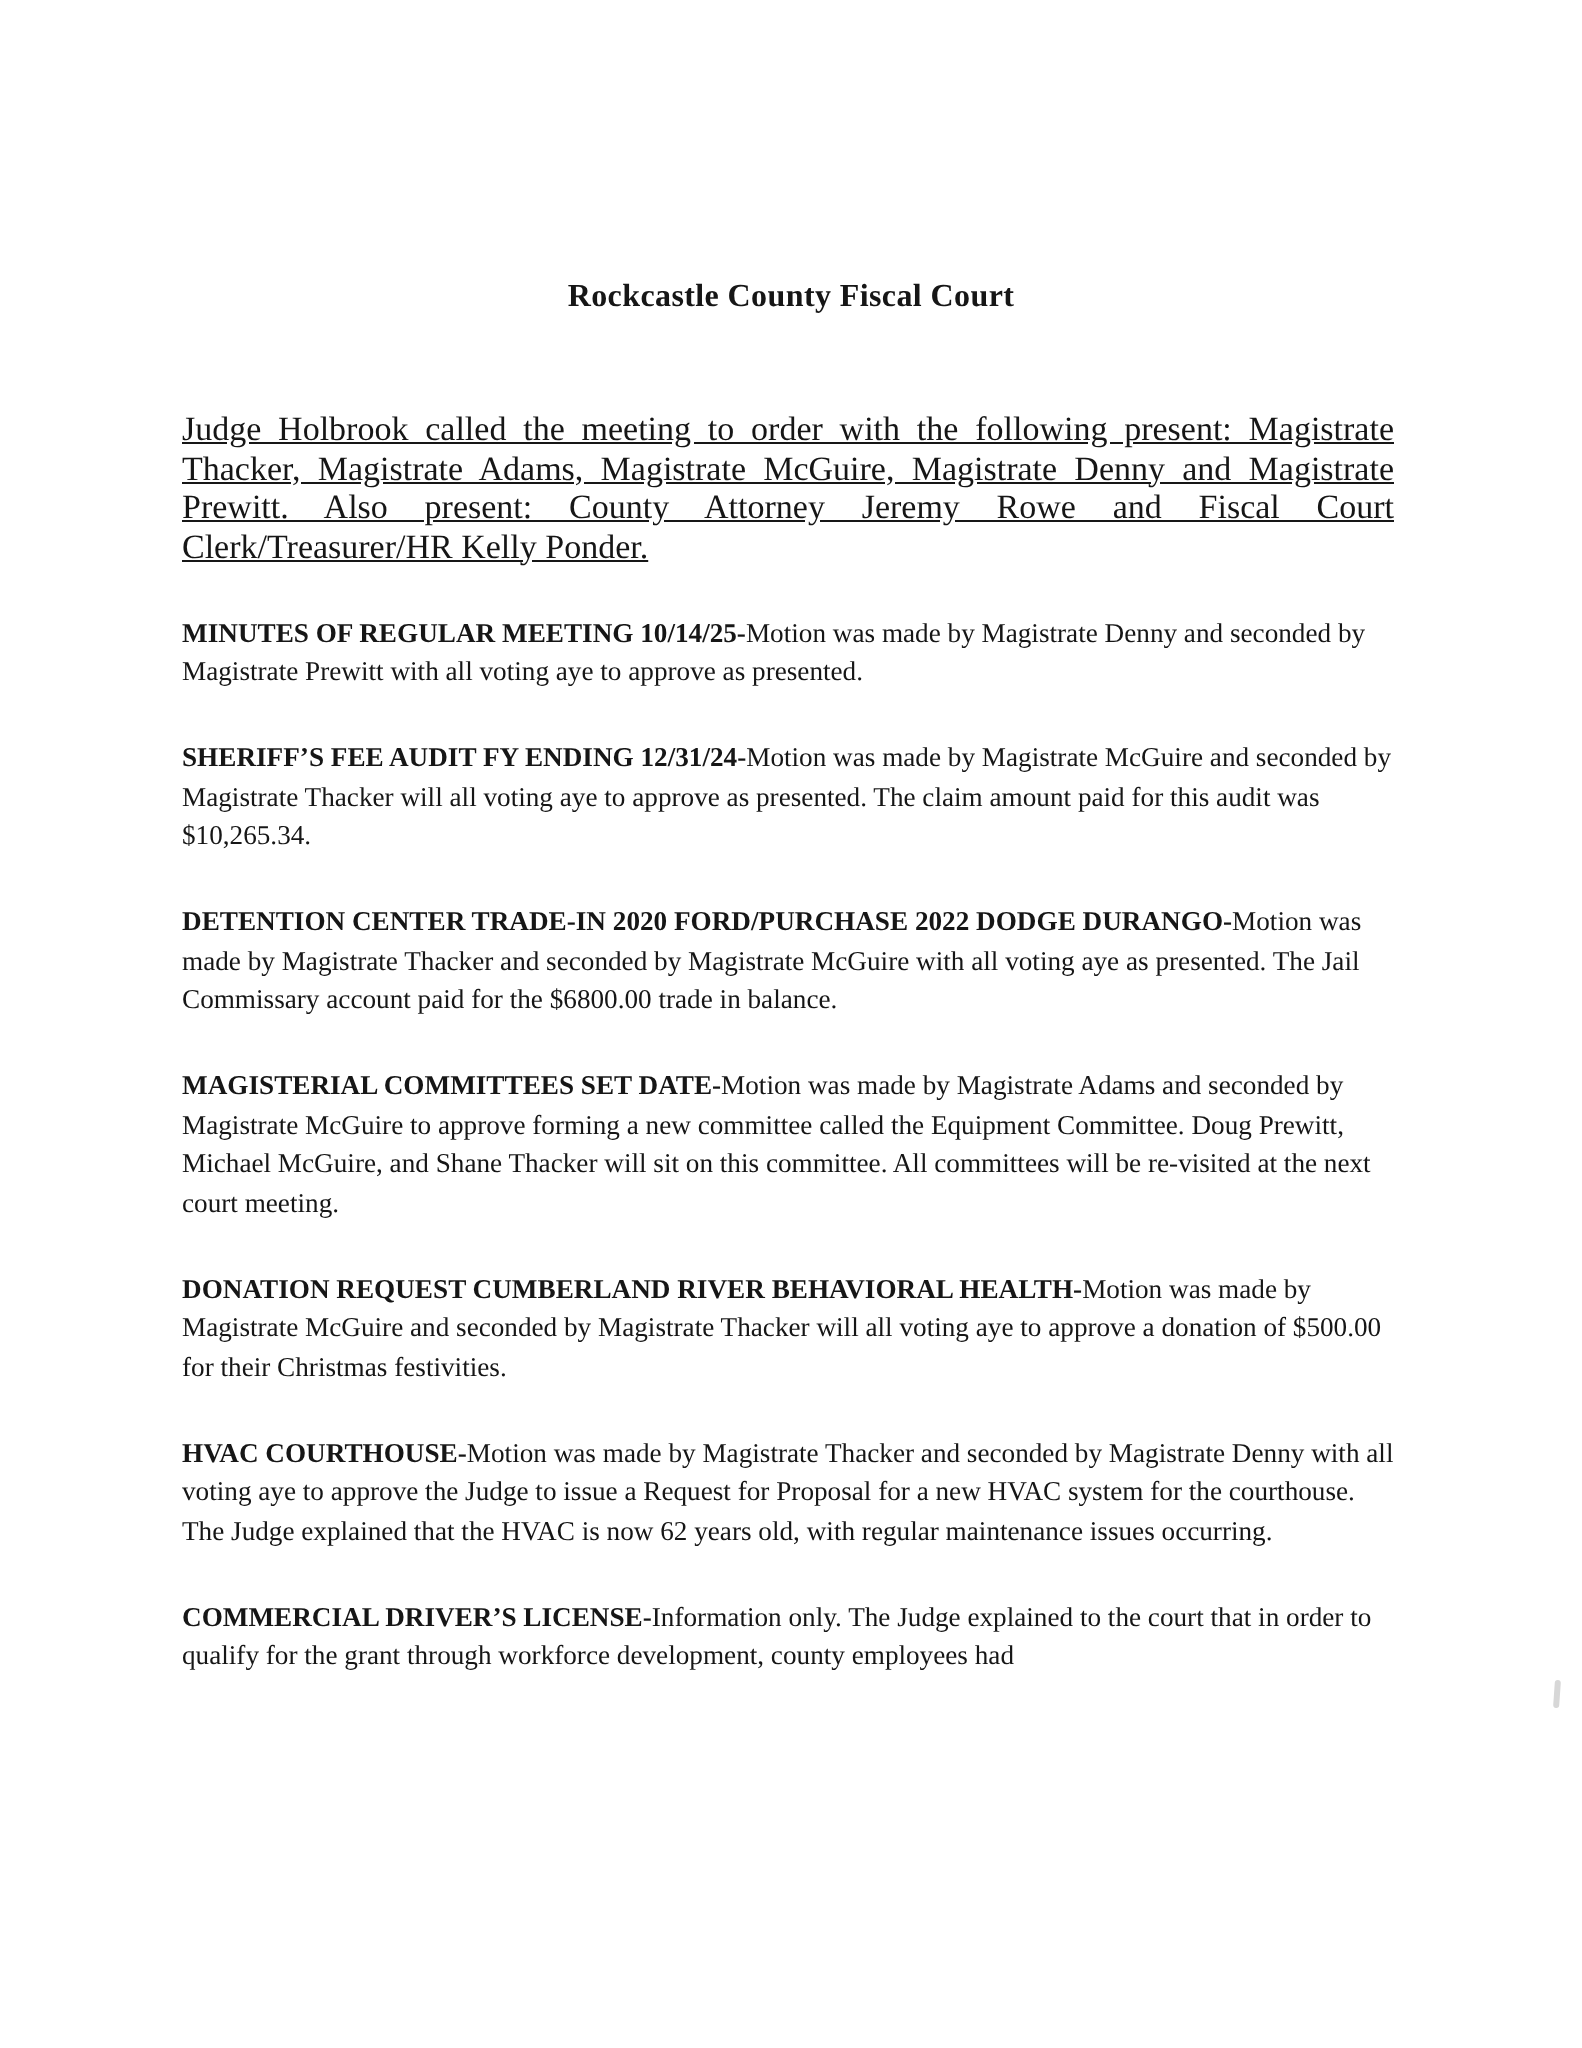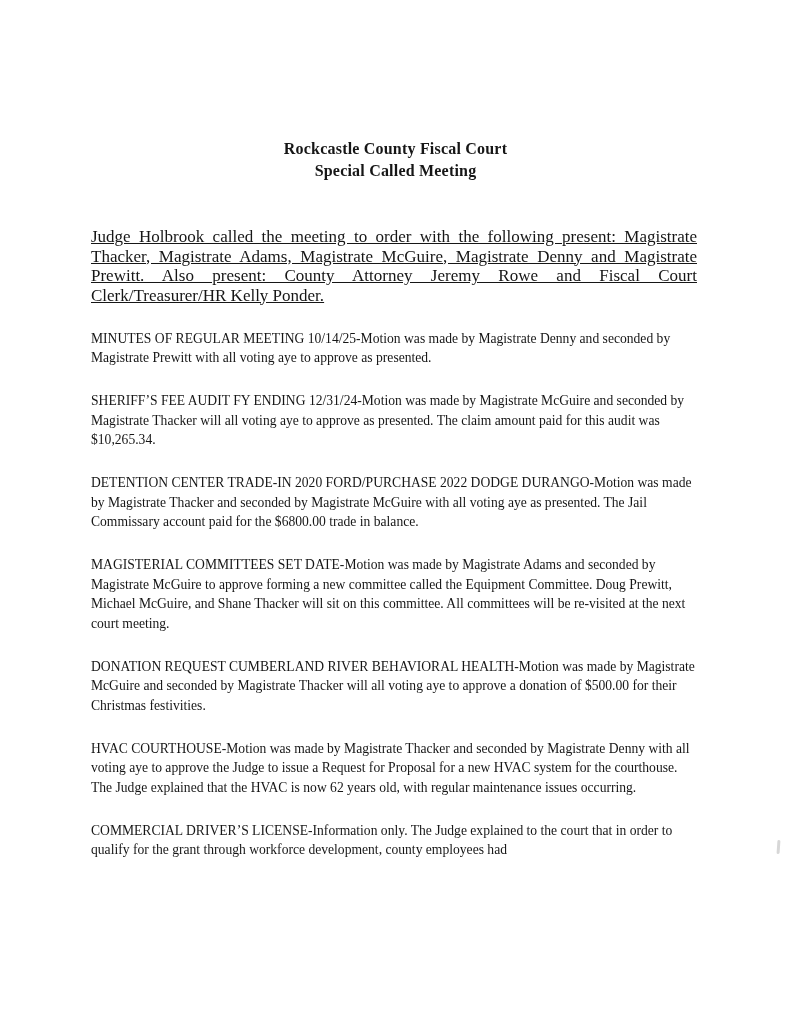--- a/index.html
+++ b/index.html
@@ -39,41 +39,40 @@
     text-decoration: underline;
   }
   .item {
     margin: 0;
     padding-top: 14px;
     margin-top: 9.5px;
     font-size: 13.6px;
     line-height: 19.5px;
   }
   .item .heading {
-    font-weight: normal;
+    font-weight: bold;
   }
   .scan-artifact {
     position: absolute;
     right: 11px;
     top: 798px;
     width: 3px;
     height: 14px;
     background: #d7d7d7;
     border-radius: 2px;
     transform: rotate(4deg);
   }
 </style>
 </head>
 <body>
 
 <div class="page">
   <div class="scan">
     <div class="title-block">
       <div>Rockcastle County Fiscal Court</div>
-      <div>Special Called Meeting</div>
     </div>
 
     <div class="content">
       <p class="intro">Judge Holbrook called the meeting to order with the following present: Magistrate Thacker, Magistrate Adams, Magistrate McGuire, Magistrate Denny and Magistrate Prewitt. Also present: County Attorney Jeremy Rowe and Fiscal Court Clerk/Treasurer/HR Kelly Ponder.</p>
 
       <p class="item"><span class="heading">MINUTES OF REGULAR MEETING 10/14/25-</span><span>Motion was made by Magistrate Denny and seconded by Magistrate Prewitt with all voting aye to approve as presented.</span></p>
 
       <p class="item"><span class="heading">SHERIFF’S FEE AUDIT FY ENDING 12/31/24-</span><span>Motion was made by Magistrate McGuire and seconded by Magistrate Thacker will all voting aye to approve as presented. The claim amount paid for this audit was $10,265.34.</span></p>
 
       <p class="item"><span class="heading">DETENTION CENTER TRADE-IN 2020 FORD/PURCHASE 2022 DODGE DURANGO-</span><span>Motion was made by Magistrate Thacker and seconded by Magistrate McGuire with all voting aye as presented. The Jail Commissary account paid for the $6800.00 trade in balance.</span></p>

